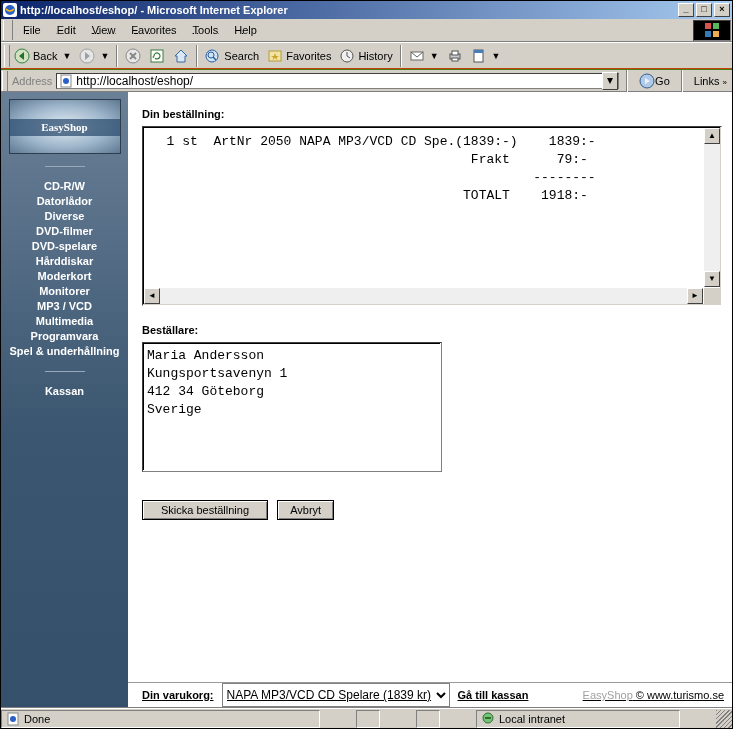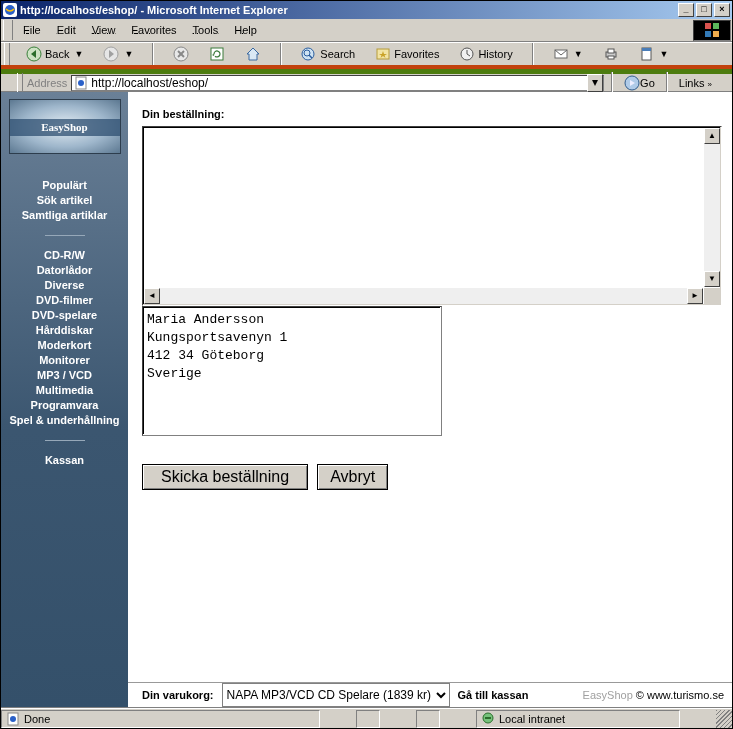--- a/index.html
+++ b/index.html
@@ -37,32 +37,32 @@
   }
   .menubar .menu { padding:2px 8px; text-decoration:underline; text-underline-offset:-1px; text-decoration-thickness:0; }
   .menubar .flag {
     width:38px; height:21px; background:#000; margin-left:auto; margin-right:1px;
     border:1px solid #808080; border-top-color:#404040; border-left-color:#404040;
     display:flex; align-items:center; justify-content:center;
   }
   .menubar .flag svg { width:18px; height:18px; }
 
   .toolbar {
-    height:27px; background:#d4d0c8; border-top:1px solid #fff; border-bottom:4px solid #c2410c;
-    display:flex; align-items:center; padding:0 3px; gap:12px;
+    height:27px; background:#d4d0c8; border-top:1px solid #fff; border-bottom:1px solid #c2410c;
+    display:flex; align-items:center; padding:0 3px; gap:0;
   }
   .sep { width:2px; height:22px; border-left:1px solid #808080; border-right:1px solid #fff; margin:0 3px; }
   .tb-btn { display:inline-flex; align-items:center; gap:3px; padding:2px 4px; height:21px; }
   .tb-btn .ico { width:16px; height:16px; display:inline-flex; align-items:center; justify-content:center; }
   .tb-btn .lbl { color:#000; }
   .dd { font-size:9px; color:#000; padding-left:2px; }
 
   .addrbar {
-    height:23px; background:#d4d0c8; border-top:5px solid #4d7c0f; border-bottom:1px solid #808080;
-    display:flex; align-items:center; padding:0 16px; gap:4px;
+    height:23px; background:#d4d0c8; border-top:1px solid #4d7c0f; border-bottom:1px solid #808080;
+    display:flex; align-items:center; padding:0 1px; gap:4px;
   }
   .addrbar .lbl { color:#808080; }
   .addrbar .urlbox {
     flex:1; height:16px; background:#fff; border:1px solid #808080;
     border-top-color:#404040; border-left-color:#404040;
     display:flex; align-items:center; font-size:12px; padding-left:2px;
   }
   .addrbar .urlbox .pg-ico {
     width:14px; height:14px; margin-right:3px;
     display:inline-flex; align-items:center; justify-content:center;
@@ -120,21 +120,21 @@
     width:300px; height:130px; border:1px solid #808080;
     border-top-color:#404040; border-left-color:#404040;
     box-shadow: inset -1px -1px 0 #fff, inset 1px 1px 0 #000;
     background:#fff; padding:4px 4px;
     font-family:"Courier New", monospace; font-size:13px; line-height:18px; white-space:pre;
   }
 
   .btn {
     background:#d4d0c8; border:1px solid #000;
     box-shadow: inset 1px 1px 0 #fff, inset -1px -1px 0 #808080;
-    font-family: Tahoma, sans-serif; font-size:16px; padding:3px 18px;
+    font-family: Tahoma, sans-serif; font-size:11px; padding:3px 18px;
   }
   .btns { margin-top:28px; }
 
   .footerbar {
     height:25px; border-top:1px solid #999; background:#fff;
     display:flex; align-items:center; padding:0 8px 0 14px; gap:8px;
     font-family: Verdana, sans-serif; font-size:11px;
   }
   .footerbar select {
     font-family: Tahoma, sans-serif; font-size:12px; height:24px;
@@ -330,25 +330,20 @@
   </div>
 
   <div class="client">
 
     <div class="sidebar">
       <div class="logo">
         <div class="stripe"></div>
         <span class="txt">EasyShop</span>
       </div>
 
-      <div class="nav1">
-        <a>Populärt</a>
-        <a>Sök artikel</a>
-        <a>Samtliga artiklar</a>
-      </div>
       <hr>
       <div>
         <a>CD-R/W</a>
         <a>Datorlådor</a>
         <a>Diverse</a>
         <a>DVD-filmer</a>
         <a>DVD-spelare</a>
         <a>Hårddiskar</a>
         <a>Moderkort</a>
         <a>Monitorer</a>
@@ -360,44 +355,50 @@
       <hr>
       <div>
         <a>Kassan</a>
       </div>
     </div>
 
     <div class="main" style="position:relative;">
       <span class="section-title">Din beställning:</span>
 
       <div class="order-box">
+        <div class="order-inner">  1 st  ArtNr 2050 NAPA MP3/VCD CD Spe.(1839:-)    1839:-
+                                         Frakt      79:-
+                                                 --------
+                                        TOTALT    1918:-
+</div>
         <div class="vscrollbar">
           <div class="sb-btn sb-up">▲</div>
           <div class="sb-btn sb-dn">▼</div>
         </div>
         <div class="hscrollbar">
           <div class="sb-btn sb-l">◄</div>
           <div class="sb-btn sb-r" style="left:auto; right:0;">►</div>
         </div>
         <div class="corner"></div>
       </div>
 
+      <span class="section-title" style="margin-top:18px;">Beställare:</span>
       <div class="customer-box">Maria Andersson
 Kungsportsavenyn 1
 412 34 Göteborg
 Sverige</div>
 
       <div class="btns">
         <button class="btn">Skicka beställning</button>
         <button class="btn" style="padding:3px 12px; margin-left:6px;">Avbryt</button>
       </div>
 
       <div style="flex:1;"></div>
 
-      <div class="footerbar" style="margin-left:-14px; margin-right:-10px;">
+      <div class="footerbar" style="margin-left:-14px; margin-right:-10px;text-decoration:underline;">
         <b>Din varukorg:</b>
         <select>
           <option>NAPA MP3/VCD CD Spelare (1839 kr)</option>
         </select>
         <a href="#" style="color:#000; font-weight:bold; text-decoration:none;">Gå till kassan</a>
         <span class="right">
           <span style="color:#a0a0a0;">EasyShop</span><span style="color:#000;"> © www.turismo.se</span>
         </span>
       </div>
     </div>

